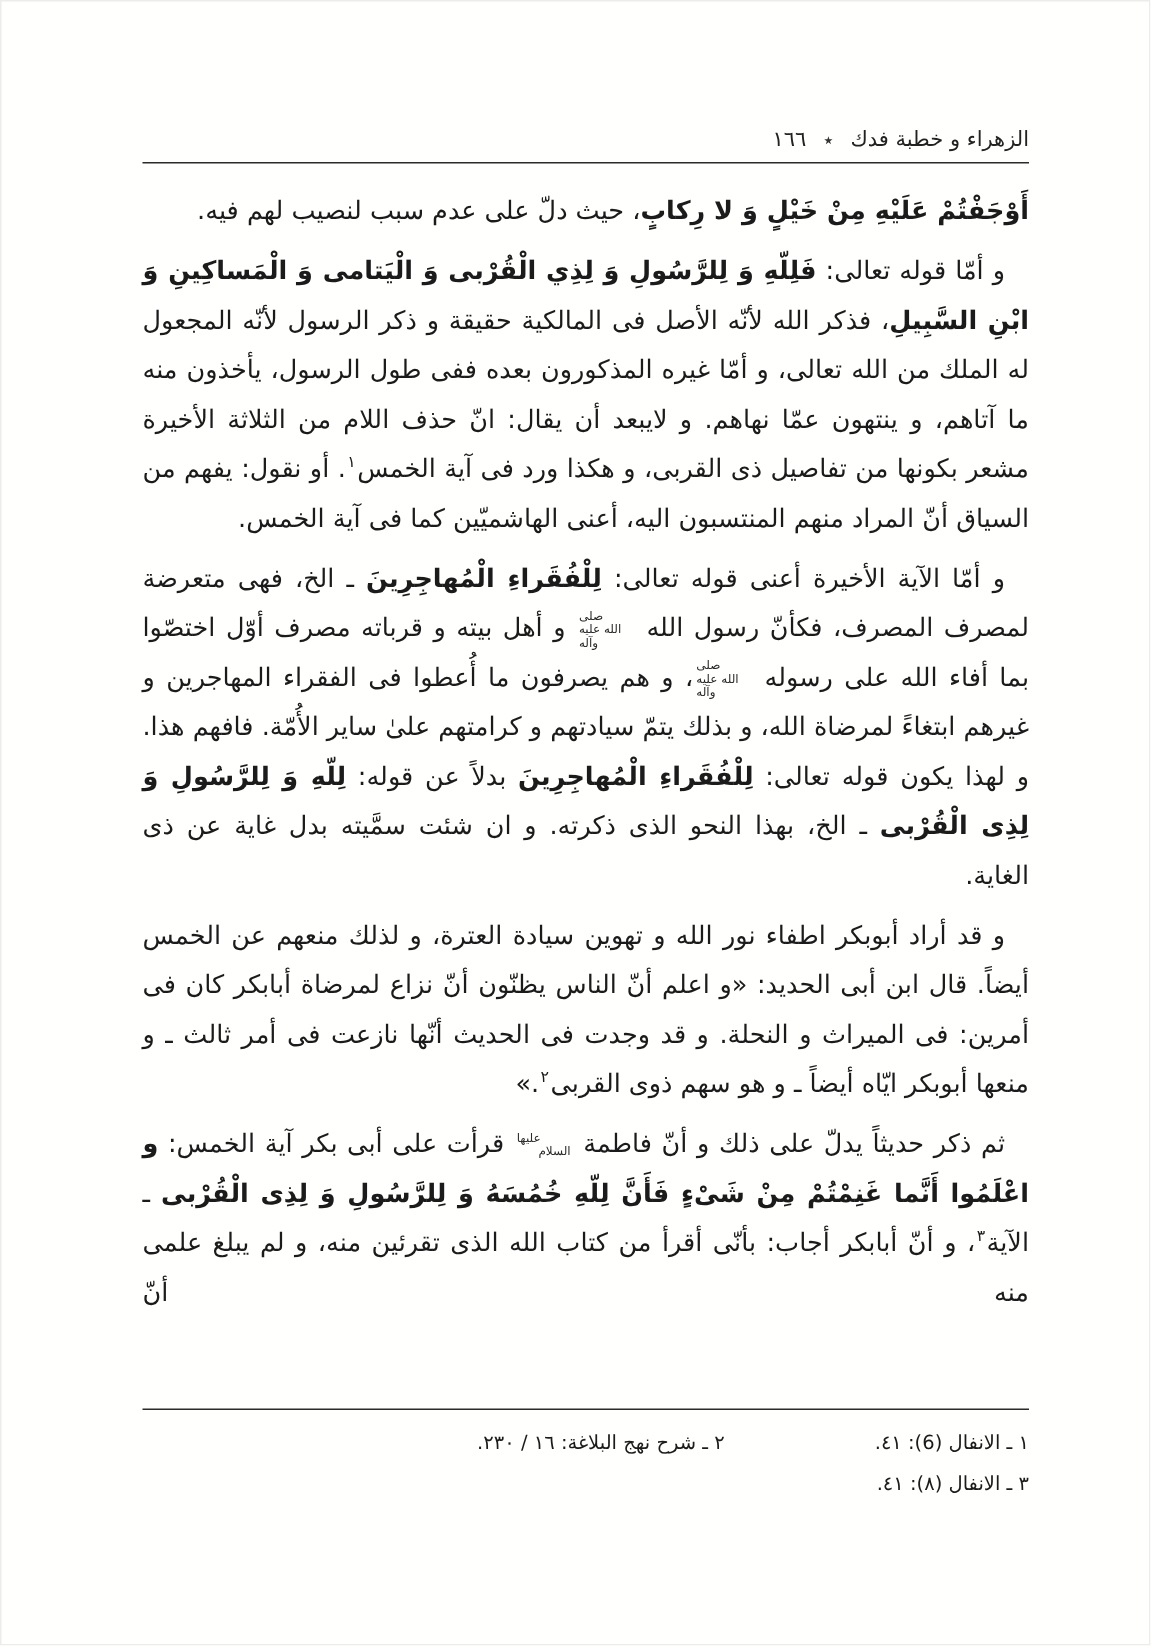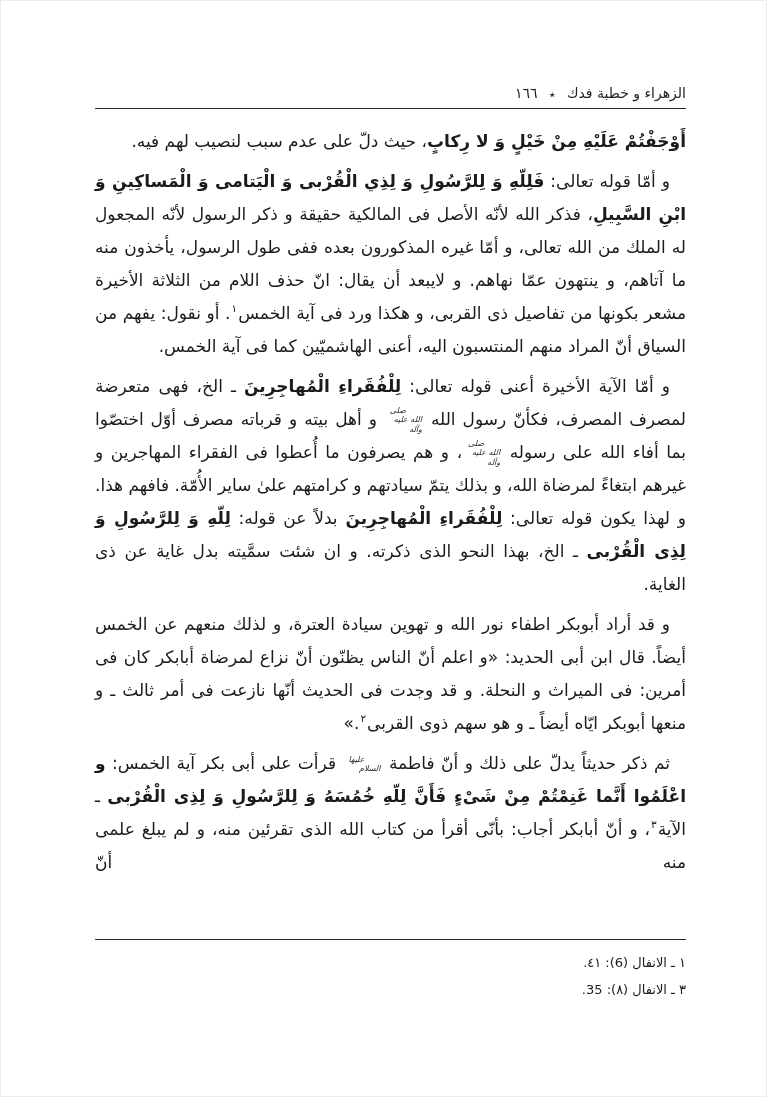--- a/index.html
+++ b/index.html
@@ -56,25 +56,24 @@
     font-size: 10.5px;
     line-height: 0;
     vertical-align: super;
     margin: 0 1px;
   }
   .seg-honorific {
     display: inline-block;
     width: 36px;
     font-size: 8px;
     line-height: 1.15;
-    text-align: right;
+    text-align: left;
     vertical-align: middle;
     color: #2b2b2b;
     margin: 0 2px;
-    font-style: italic;
   }
   .page-footer {
     position: absolute;
     top: 938px;
     right: 80px;
     left: 94px;
   }
   .fn-divider {
     border-top: 1px solid #2a2a2a;
     margin-bottom: 9px;
@@ -104,19 +103,20 @@
     <p class="indent"><span class="seg-text">و أمّا قوله تعالى: </span><span class="seg-quran">فَلِلّهِ وَ لِلرَّسُولِ وَ لِذِي الْقُرْبى وَ الْيَتامى وَ الْمَساكِينِ وَ ابْنِ السَّبِيلِ</span><span class="seg-text">، فذكر الله لأنّه الأصل فى المالكية حقيقة و ذكر الرسول لأنّه المجعول له الملك من الله تعالى، و أمّا غيره المذكورون بعده ففى طول الرسول، يأخذون منه ما آتاهم، و ينتهون عمّا نهاهم. و لايبعد أن يقال: انّ حذف اللام من الثلاثة الأخيرة مشعر بكونها من تفاصيل ذى القربى، و هكذا ورد فى آية الخمس</span><sup class="seg-sup">١</sup><span class="seg-text">. أو نقول: يفهم من السياق أنّ المراد منهم المنتسبون اليه، أعنى الهاشميّين كما فى آية الخمس.</span></p>
     <p class="indent"><span class="seg-text">و أمّا الآية الأخيرة أعنى قوله تعالى: </span><span class="seg-quran">لِلْفُقَراءِ الْمُهاجِرِينَ</span><span class="seg-text"> ـ الخ، فهى متعرضة لمصرف المصرف، فكأنّ رسول الله </span><span class="seg-honorific">صلى الله عليه وآله</span><span class="seg-text"> و أهل بيته و قرباته مصرف أوّل اختصّوا بما أفاء الله على رسوله </span><span class="seg-honorific">صلى الله عليه وآله</span><span class="seg-text">، و هم يصرفون ما أُعطوا فى الفقراء المهاجرين و غيرهم ابتغاءً لمرضاة الله، و بذلك يتمّ سيادتهم و كرامتهم علىٰ ساير الأُمّة. فافهم هذا. و لهذا يكون قوله تعالى: </span><span class="seg-quran">لِلْفُقَراءِ الْمُهاجِرِينَ</span><span class="seg-text"> بدلاً عن قوله: </span><span class="seg-quran">لِلّهِ وَ لِلرَّسُولِ وَ لِذِى الْقُرْبى</span><span class="seg-text"> ـ الخ، بهذا النحو الذى ذكرته. و ان شئت سمَّيته بدل غاية عن ذى الغاية.</span></p>
     <p class="indent"><span class="seg-text">و قد أراد أبوبكر اطفاء نور الله و تهوين سيادة العترة، و لذلك منعهم عن الخمس أيضاً. قال ابن أبى الحديد: «و اعلم أنّ الناس يظنّون أنّ نزاع لمرضاة أبابكر كان فى أمرين: فى الميراث و النحلة. و قد وجدت فى الحديث أنّها نازعت فى أمر ثالث ـ و منعها أبوبكر ايّاه أيضاً ـ و هو سهم ذوى القربى</span><sup class="seg-sup">٢</sup><span class="seg-text">.»</span></p>
     <p class="indent fill-last"><span class="seg-text">ثم ذكر حديثاً يدلّ على ذلك و أنّ فاطمة </span><span class="seg-honorific">عليها السلام</span><span class="seg-text"> قرأت على أبى بكر آية الخمس: </span><span class="seg-quran">و اعْلَمُوا أَنَّما غَنِمْتُمْ مِنْ شَىْءٍ فَأَنَّ لِلّهِ خُمُسَهُ وَ لِلرَّسُولِ وَ لِذِى الْقُرْبى</span><span class="seg-text"> ـ الآية</span><sup class="seg-sup">٣</sup><span class="seg-text">، و أنّ أبابكر أجاب: بأنّى أقرأ من كتاب الله الذى تقرئين منه، و لم يبلغ علمى منه أنّ</span></p>
   </main>
 
   <footer class="page-footer">
     <div class="fn-divider"></div>
     <div class="fn-row">
       <span>١ ـ الانفال (6): ٤١.</span>
+      <span>٢ ـ شرح نهج البلاغة: ١٦ / ٢٣٠.</span>
     </div>
     <div class="fn-row">
-      <span>٣ ـ الانفال (٨): 35.</span>
+      <span>٣ ـ الانفال (٨): ٤١.</span>
     </div>
   </footer>
 
 </div>
 
 </body></html>

